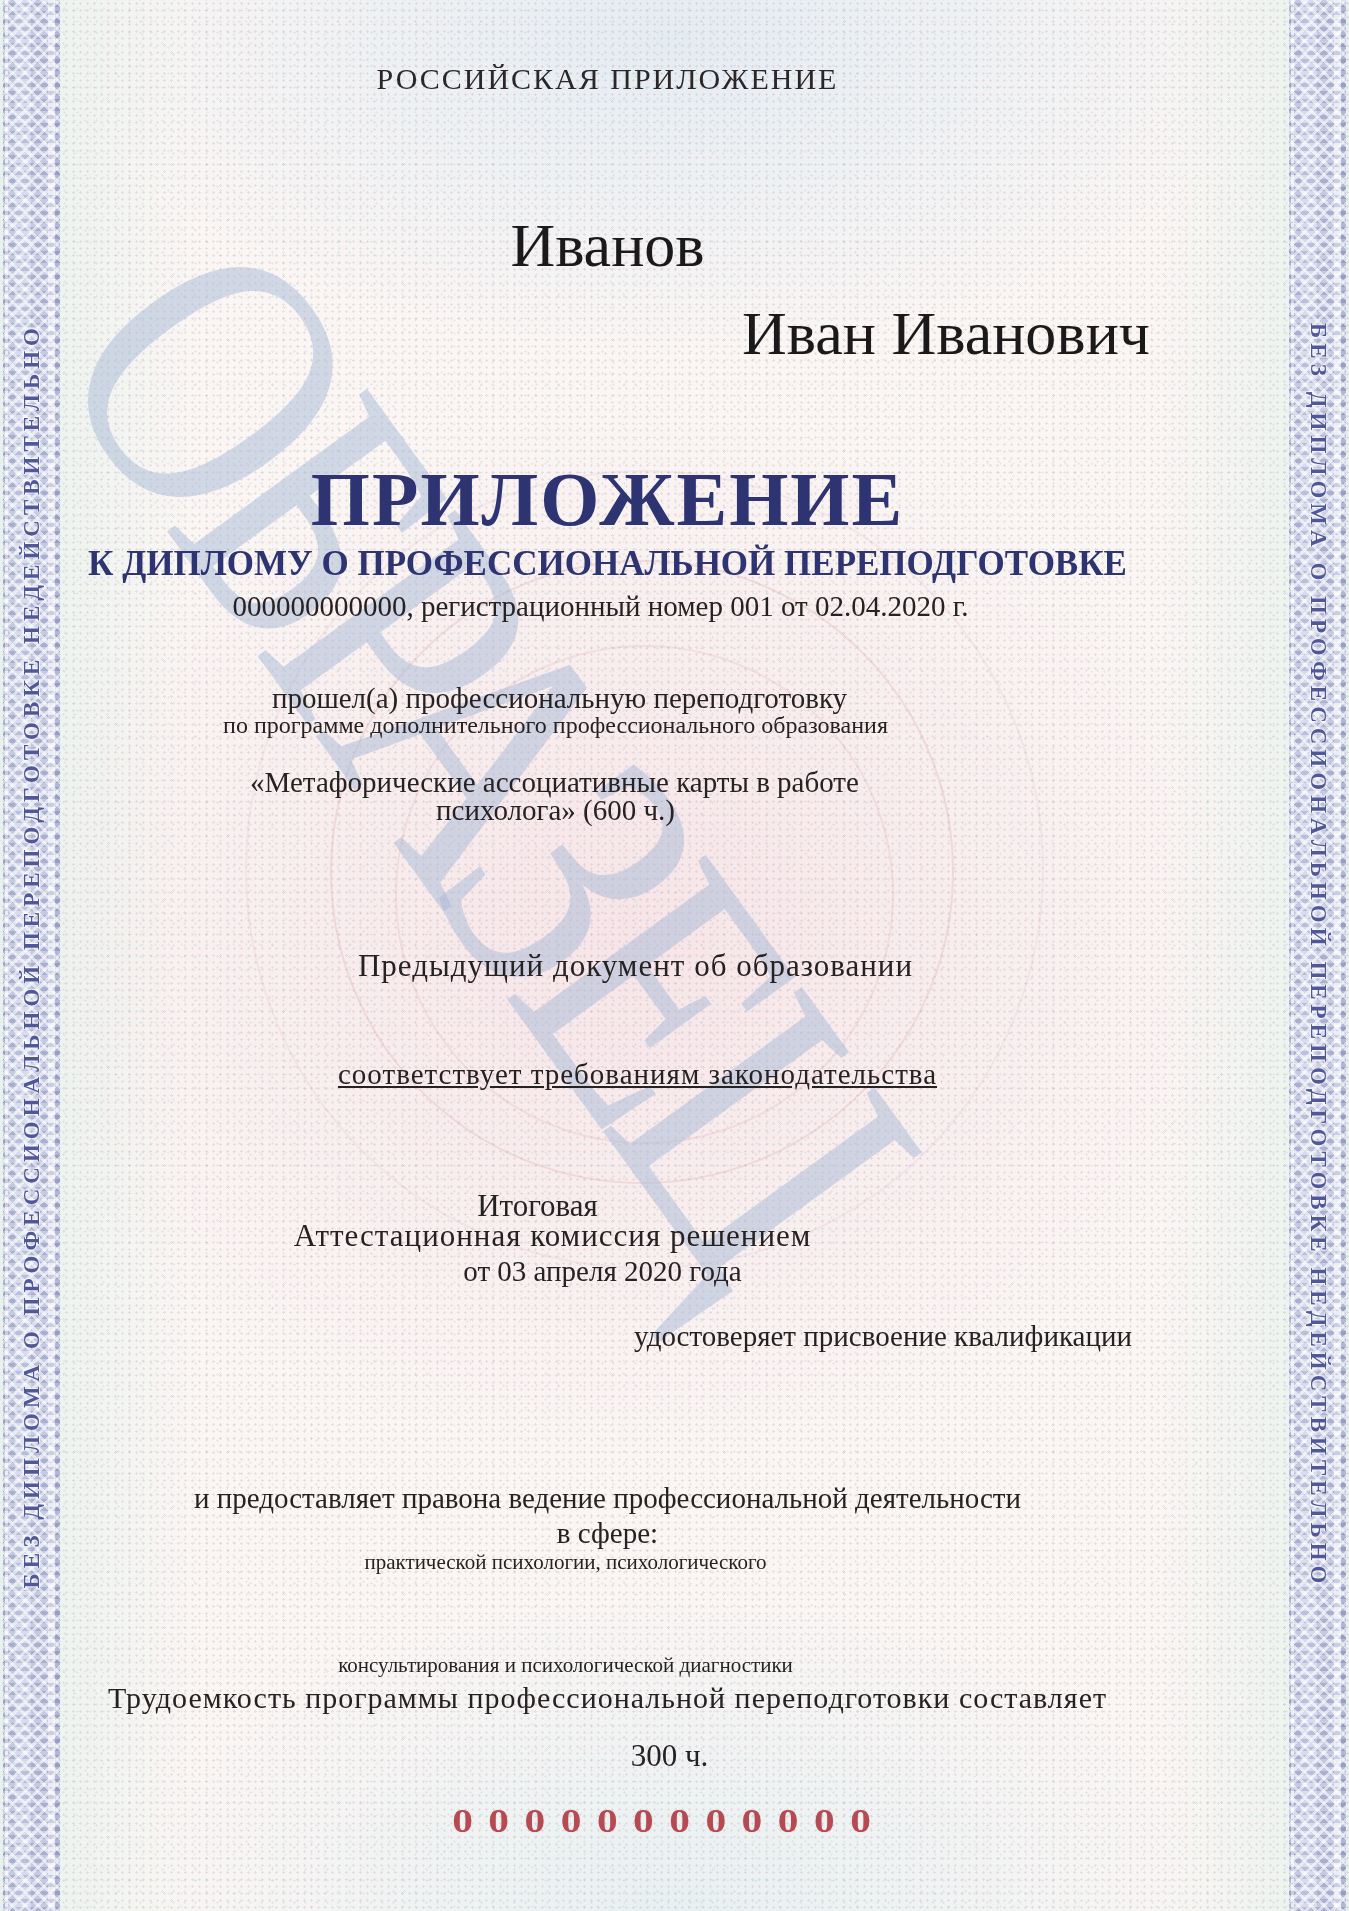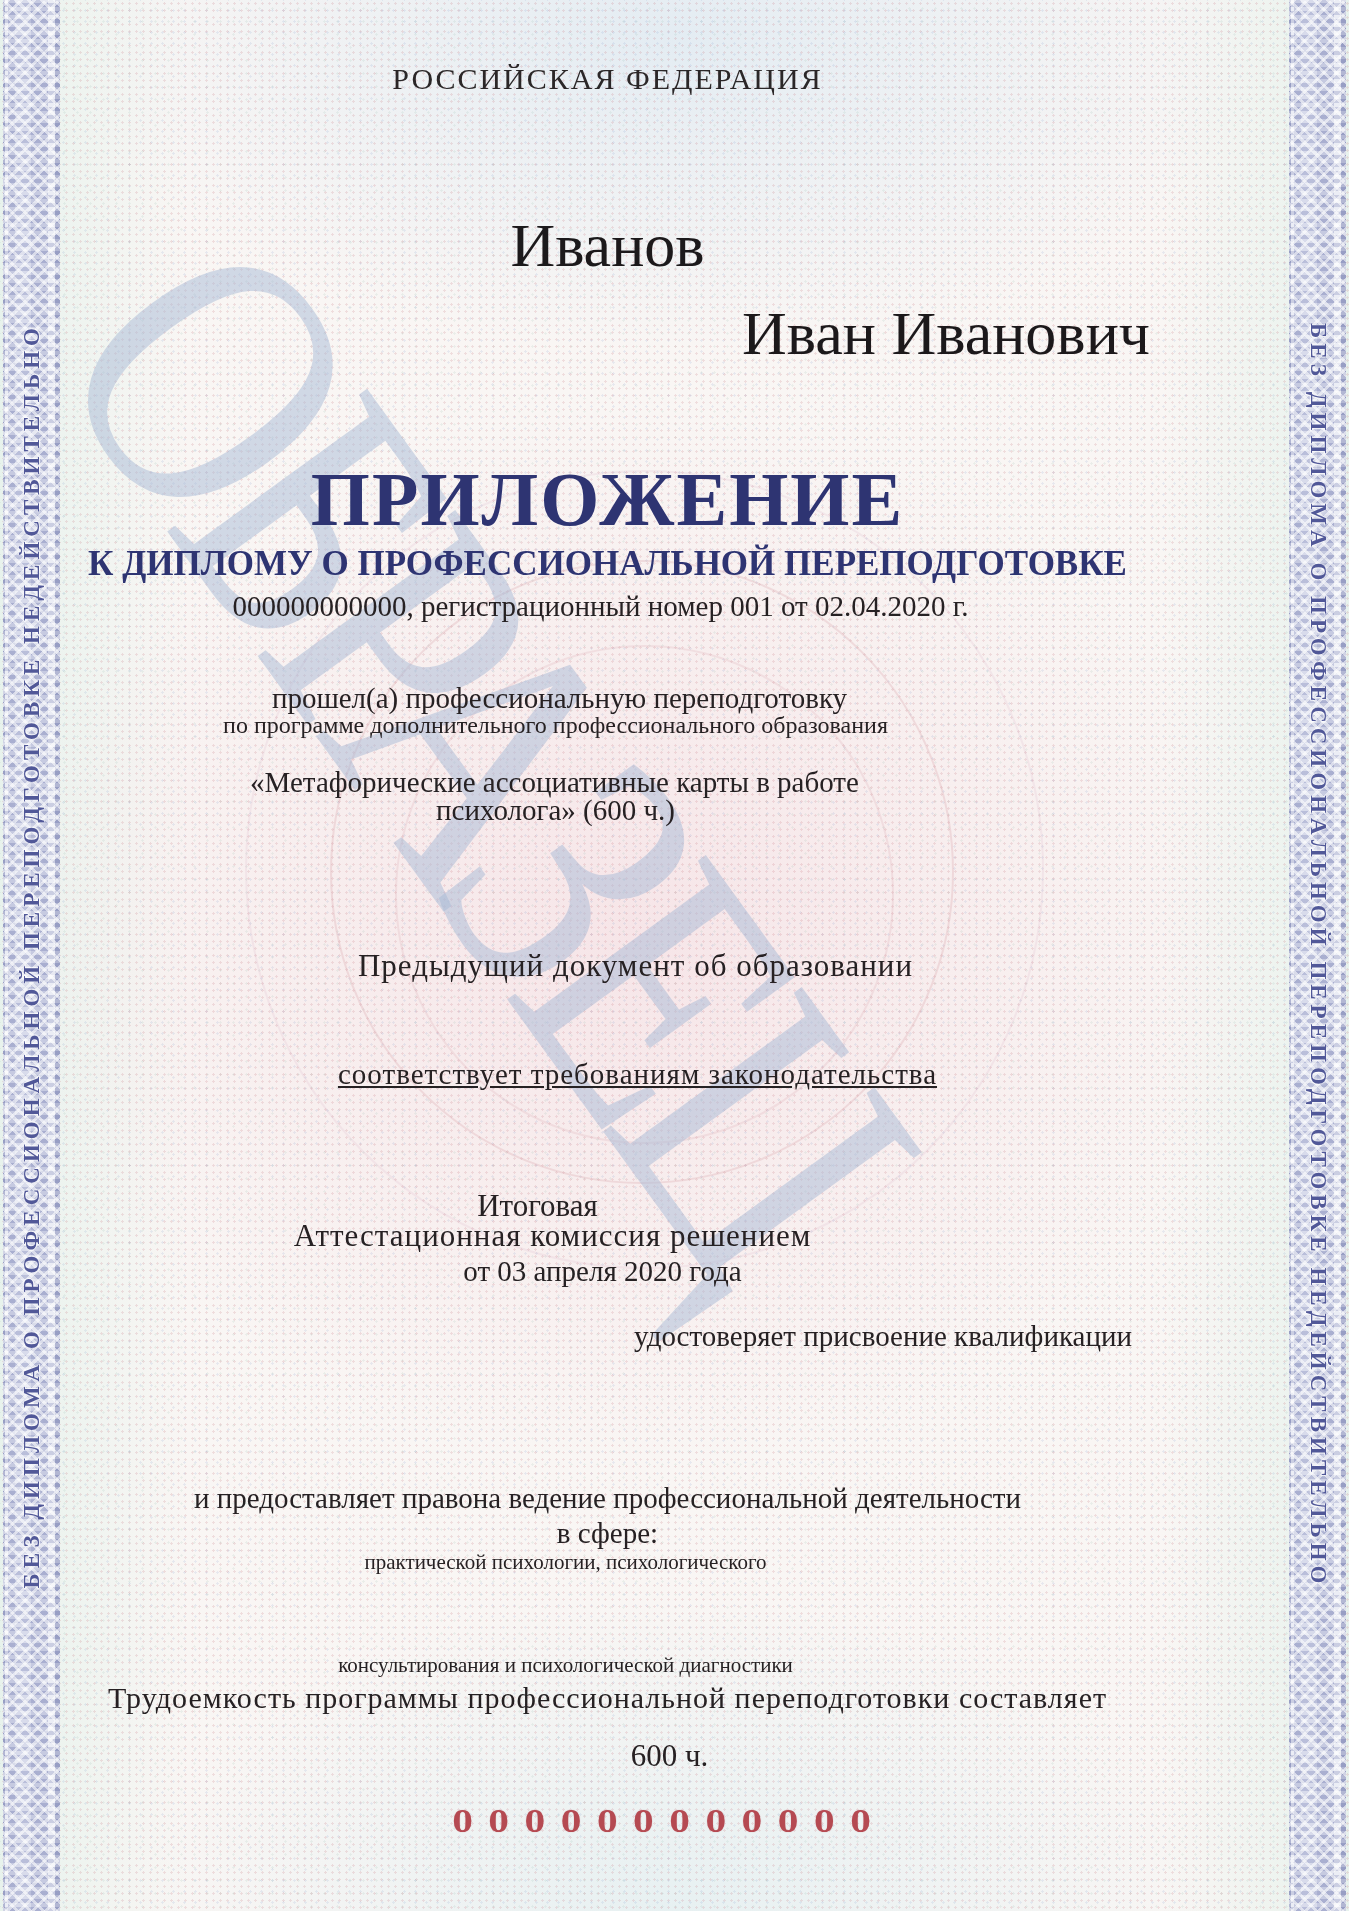--- a/index.html
+++ b/index.html
@@ -108,38 +108,38 @@
     </div>
   </div>
 
   <div class="ring ring1"></div>
   <div class="ring ring2"></div>
   <div class="ring ring3"></div>
 
   <div class="watermark">ОБРАЗЕЦ</div>
 
   <main class="content">
-    <div class="line country">РОССИЙСКАЯ ФЕДЕРАЦИЯ</div>
+    <div class="line country">РОССИЙСКАЯ ПРИЛОЖЕНИЕ</div>
     <div class="line surname">Иванов</div>
     <div class="line fullname">Иван Иванович</div>
     <div class="line title-main">ПРИЛОЖЕНИЕ</div>
     <div class="line subtitle">К ДИПЛОМУ О ПРОФЕССИОНАЛЬНОЙ ПЕРЕПОДГОТОВКЕ</div>
     <div class="line serialln">000000000000, регистрационный номер 001 от 02.04.2020 г.</div>
     <div class="line compl1">прошел(а) профессиональную переподготовку</div>
     <div class="line compl2">по программе дополнительного профессионального образования</div>
     <div class="line progr1">«Метафорические ассоциативные карты в работе</div>
     <div class="line progr2">психолога» (600 ч.)</div>
     <div class="line prevdoc1">Предыдущий документ об образовании</div>
     <div class="line prevdoc2">соответствует требованиям законодательства</div>
     <div class="line comm1">Итоговая</div>
     <div class="line comm2">Аттестационная комиссия решением</div>
     <div class="line comm3">от 03 апреля 2020 года</div>
     <div class="line qualif">удостоверяет присвоение квалификации</div>
     <div class="line rights1">и предоставляет правона ведение профессиональной деятельности</div>
     <div class="line rights2">в сфере:</div>
     <div class="line sphere1">практической психологии, психологического</div>
     <div class="line sphere2">консультирования и психологической диагностики</div>
     <div class="line workload">Трудоемкость программы профессиональной переподготовки составляет</div>
-    <div class="line hours">600 ч.</div>
+    <div class="line hours">300 ч.</div>
     <div class="line redserial">000000000000</div>
   </main>
 
 </div>
 
 </body></html>

